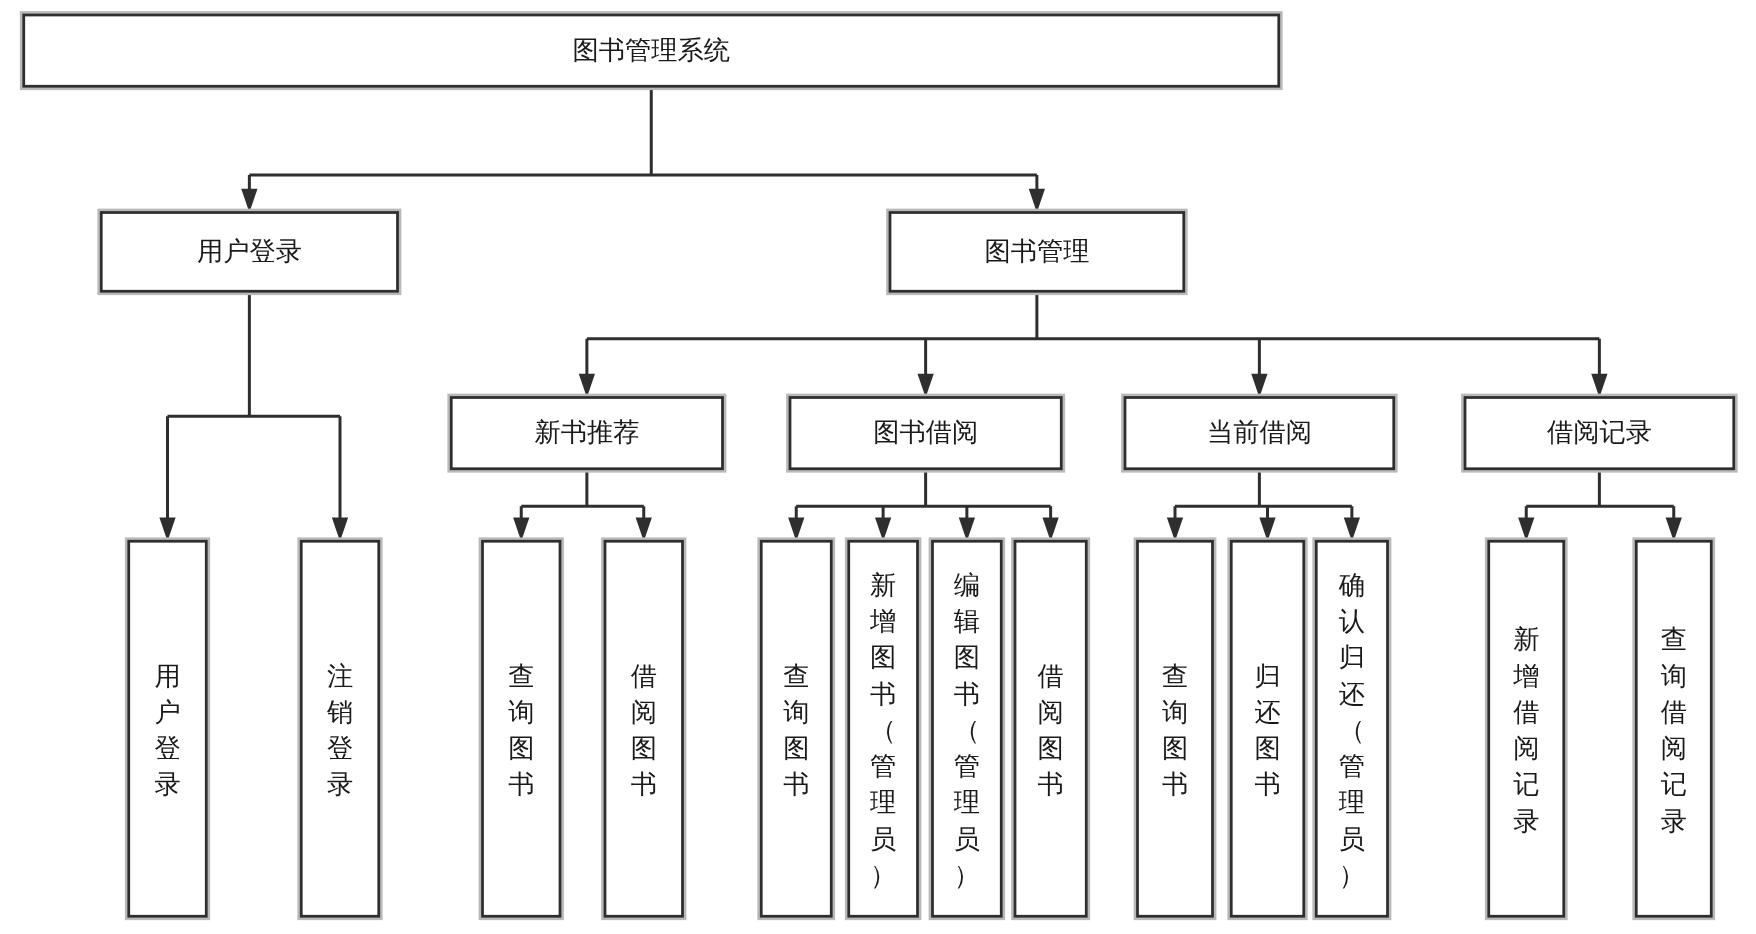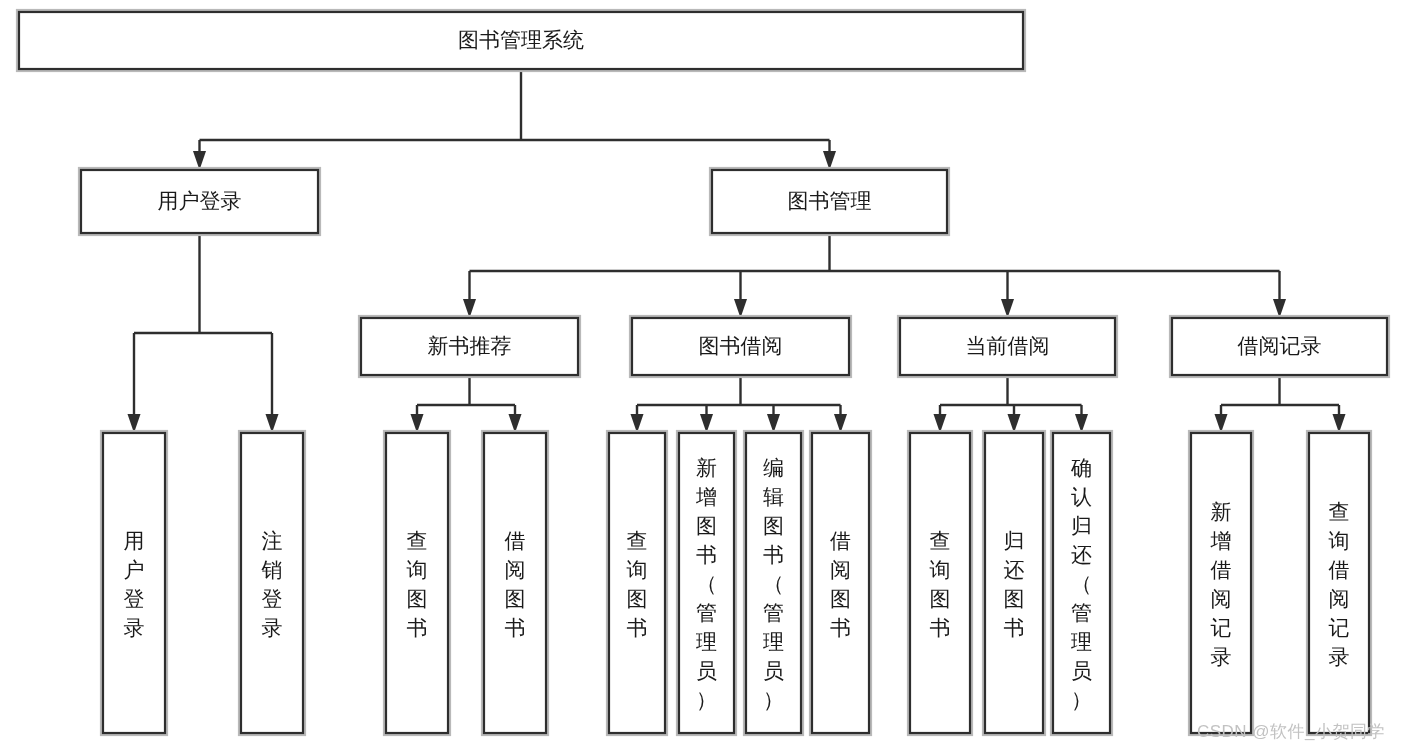--- a/index.html
+++ b/index.html
@@ -212,14 +212,13 @@
           <text class="node-label-vertical" x="1221" y="518.62"><tspan x="1221" dy="0">新</tspan><tspan x="1221" dy="29">增</tspan><tspan x="1221" dy="29">借</tspan><tspan x="1221" dy="29">阅</tspan><tspan x="1221" dy="29">记</tspan><tspan x="1221" dy="29">录</tspan></text>
         </g>
         <g>
           <rect class="node-box-halo" x="1308" y="432" width="62" height="302"></rect>
           <rect class="node-box" x="1309" y="433" width="60" height="300"></rect>
           <text class="node-label-vertical" x="1339" y="518.62"><tspan x="1339" dy="0">查</tspan><tspan x="1339" dy="29">询</tspan><tspan x="1339" dy="29">借</tspan><tspan x="1339" dy="29">阅</tspan><tspan x="1339" dy="29">记</tspan><tspan x="1339" dy="29">录</tspan></text>
         </g>
       </g>
   </svg>
 
-  <div class="watermark">CSDN @软件_小贺同学</div>
 </div>
 
 </body></html>

